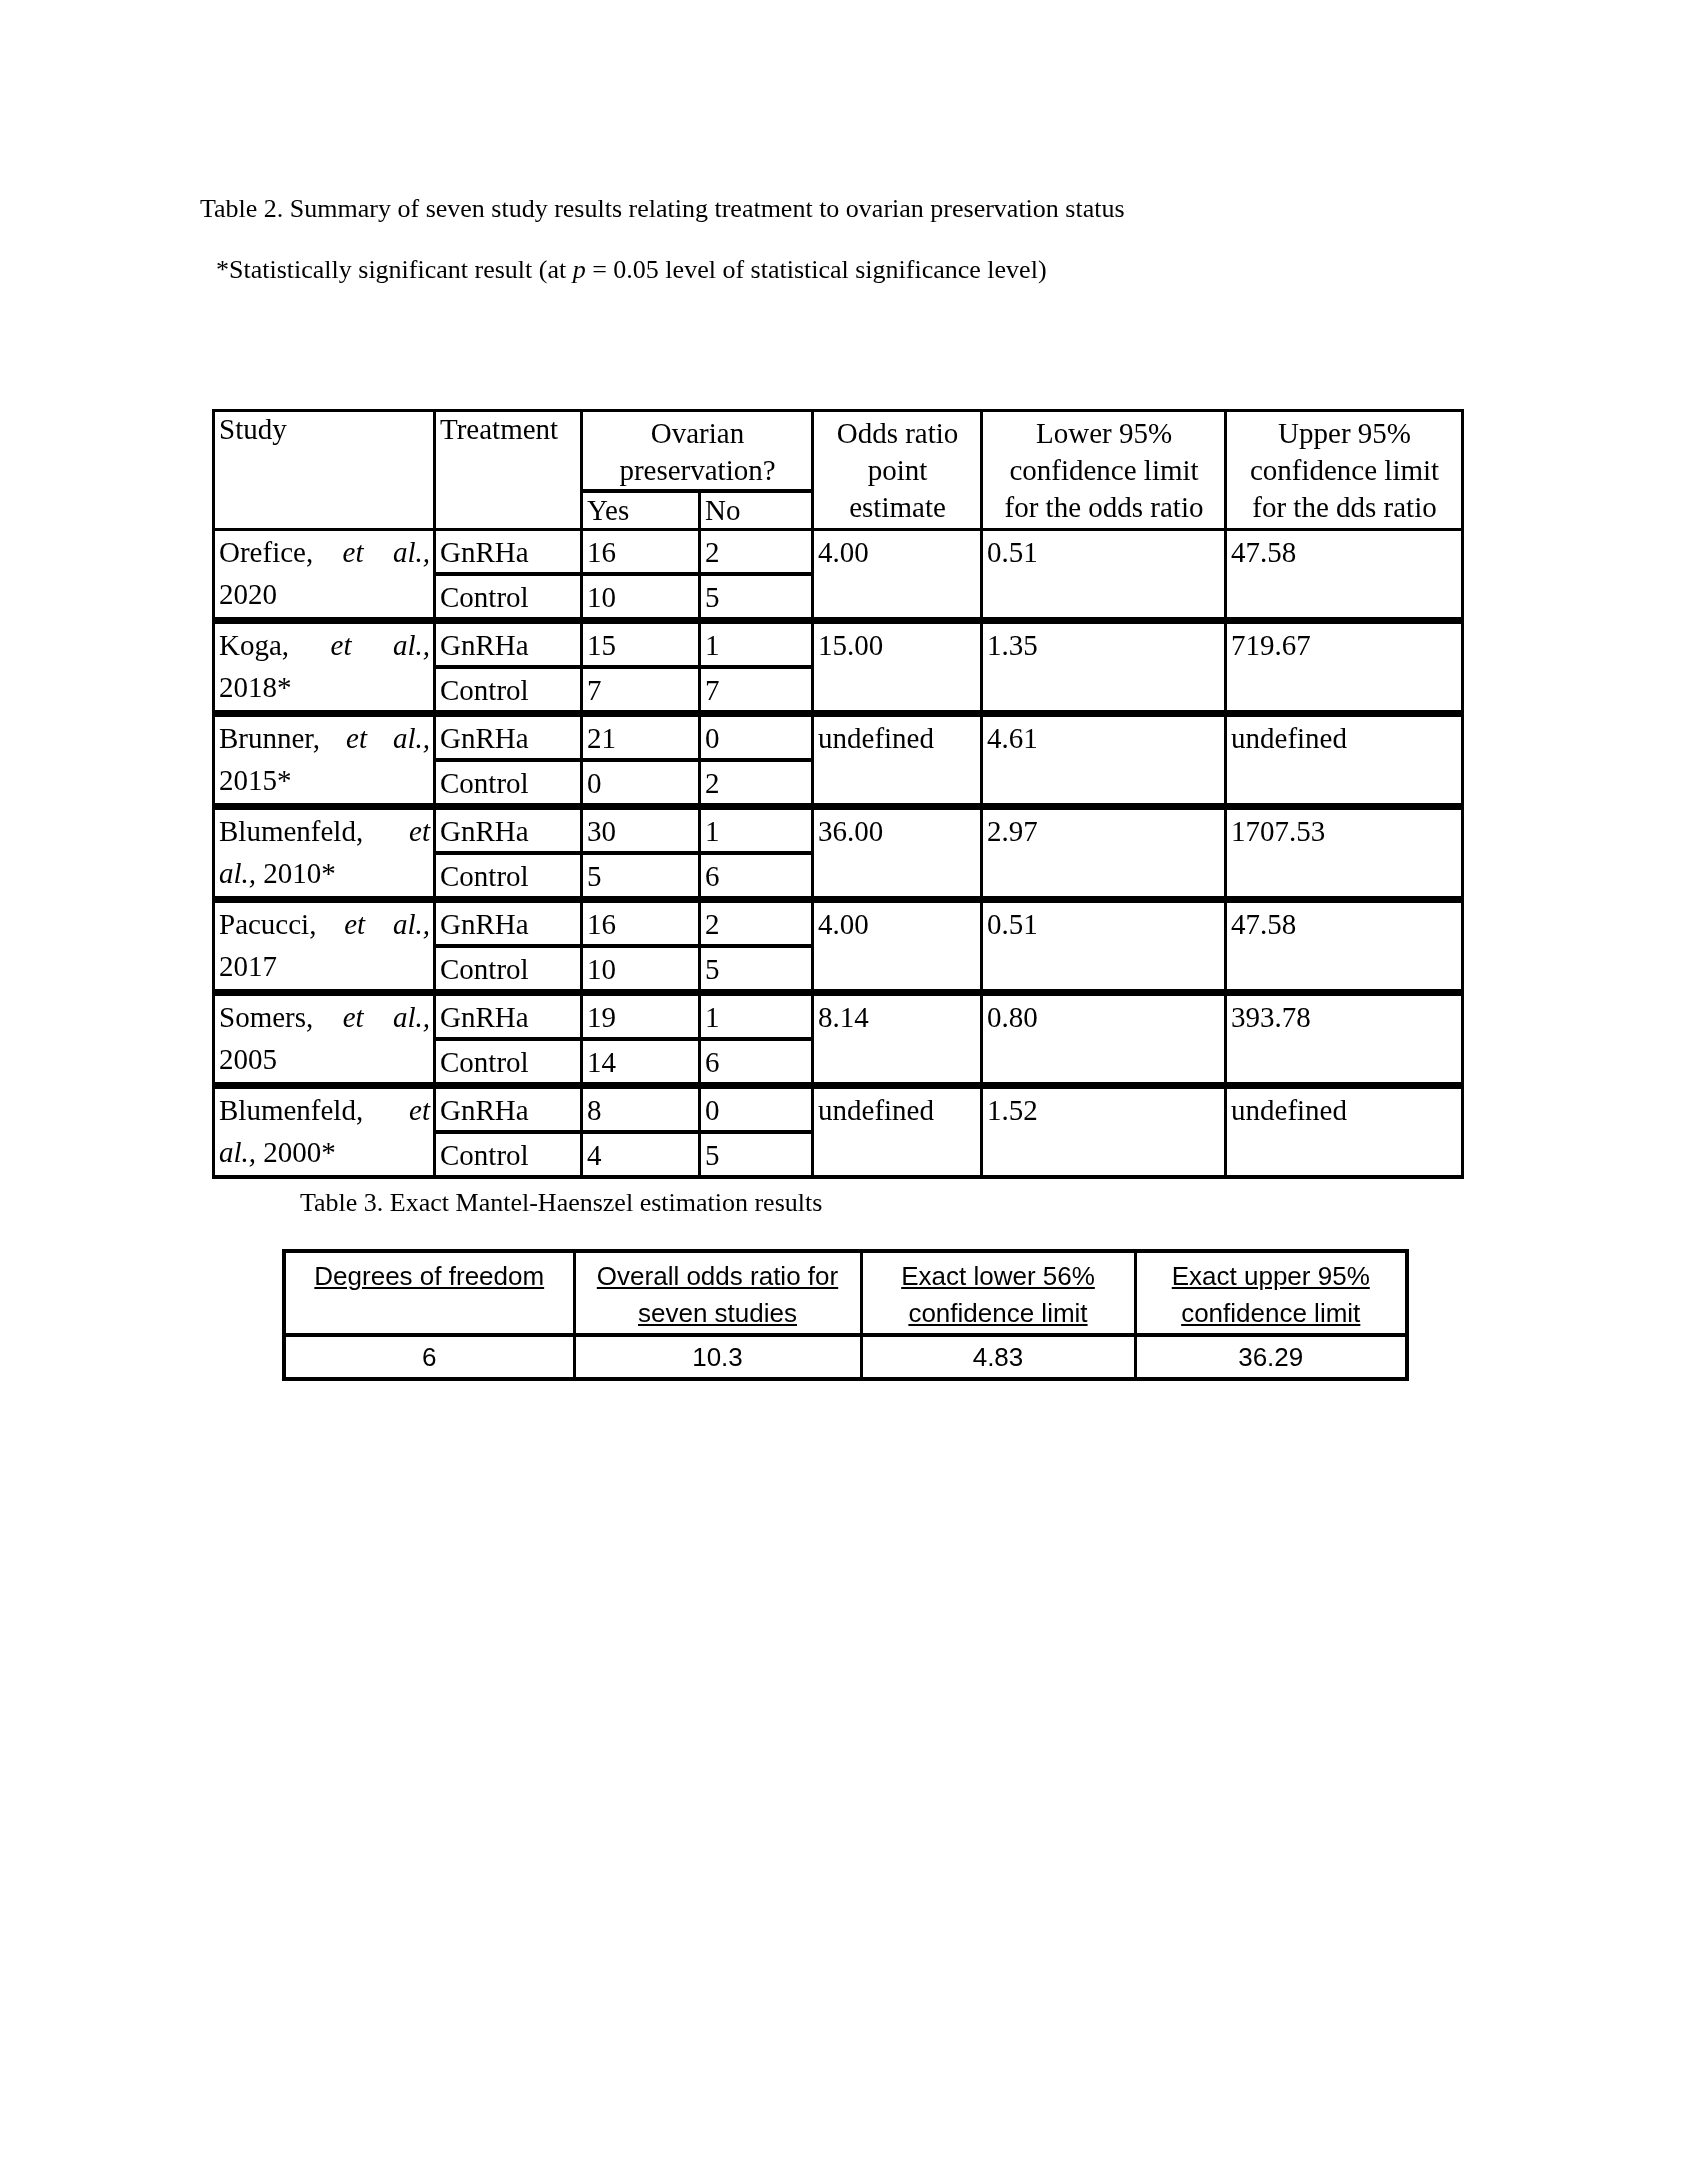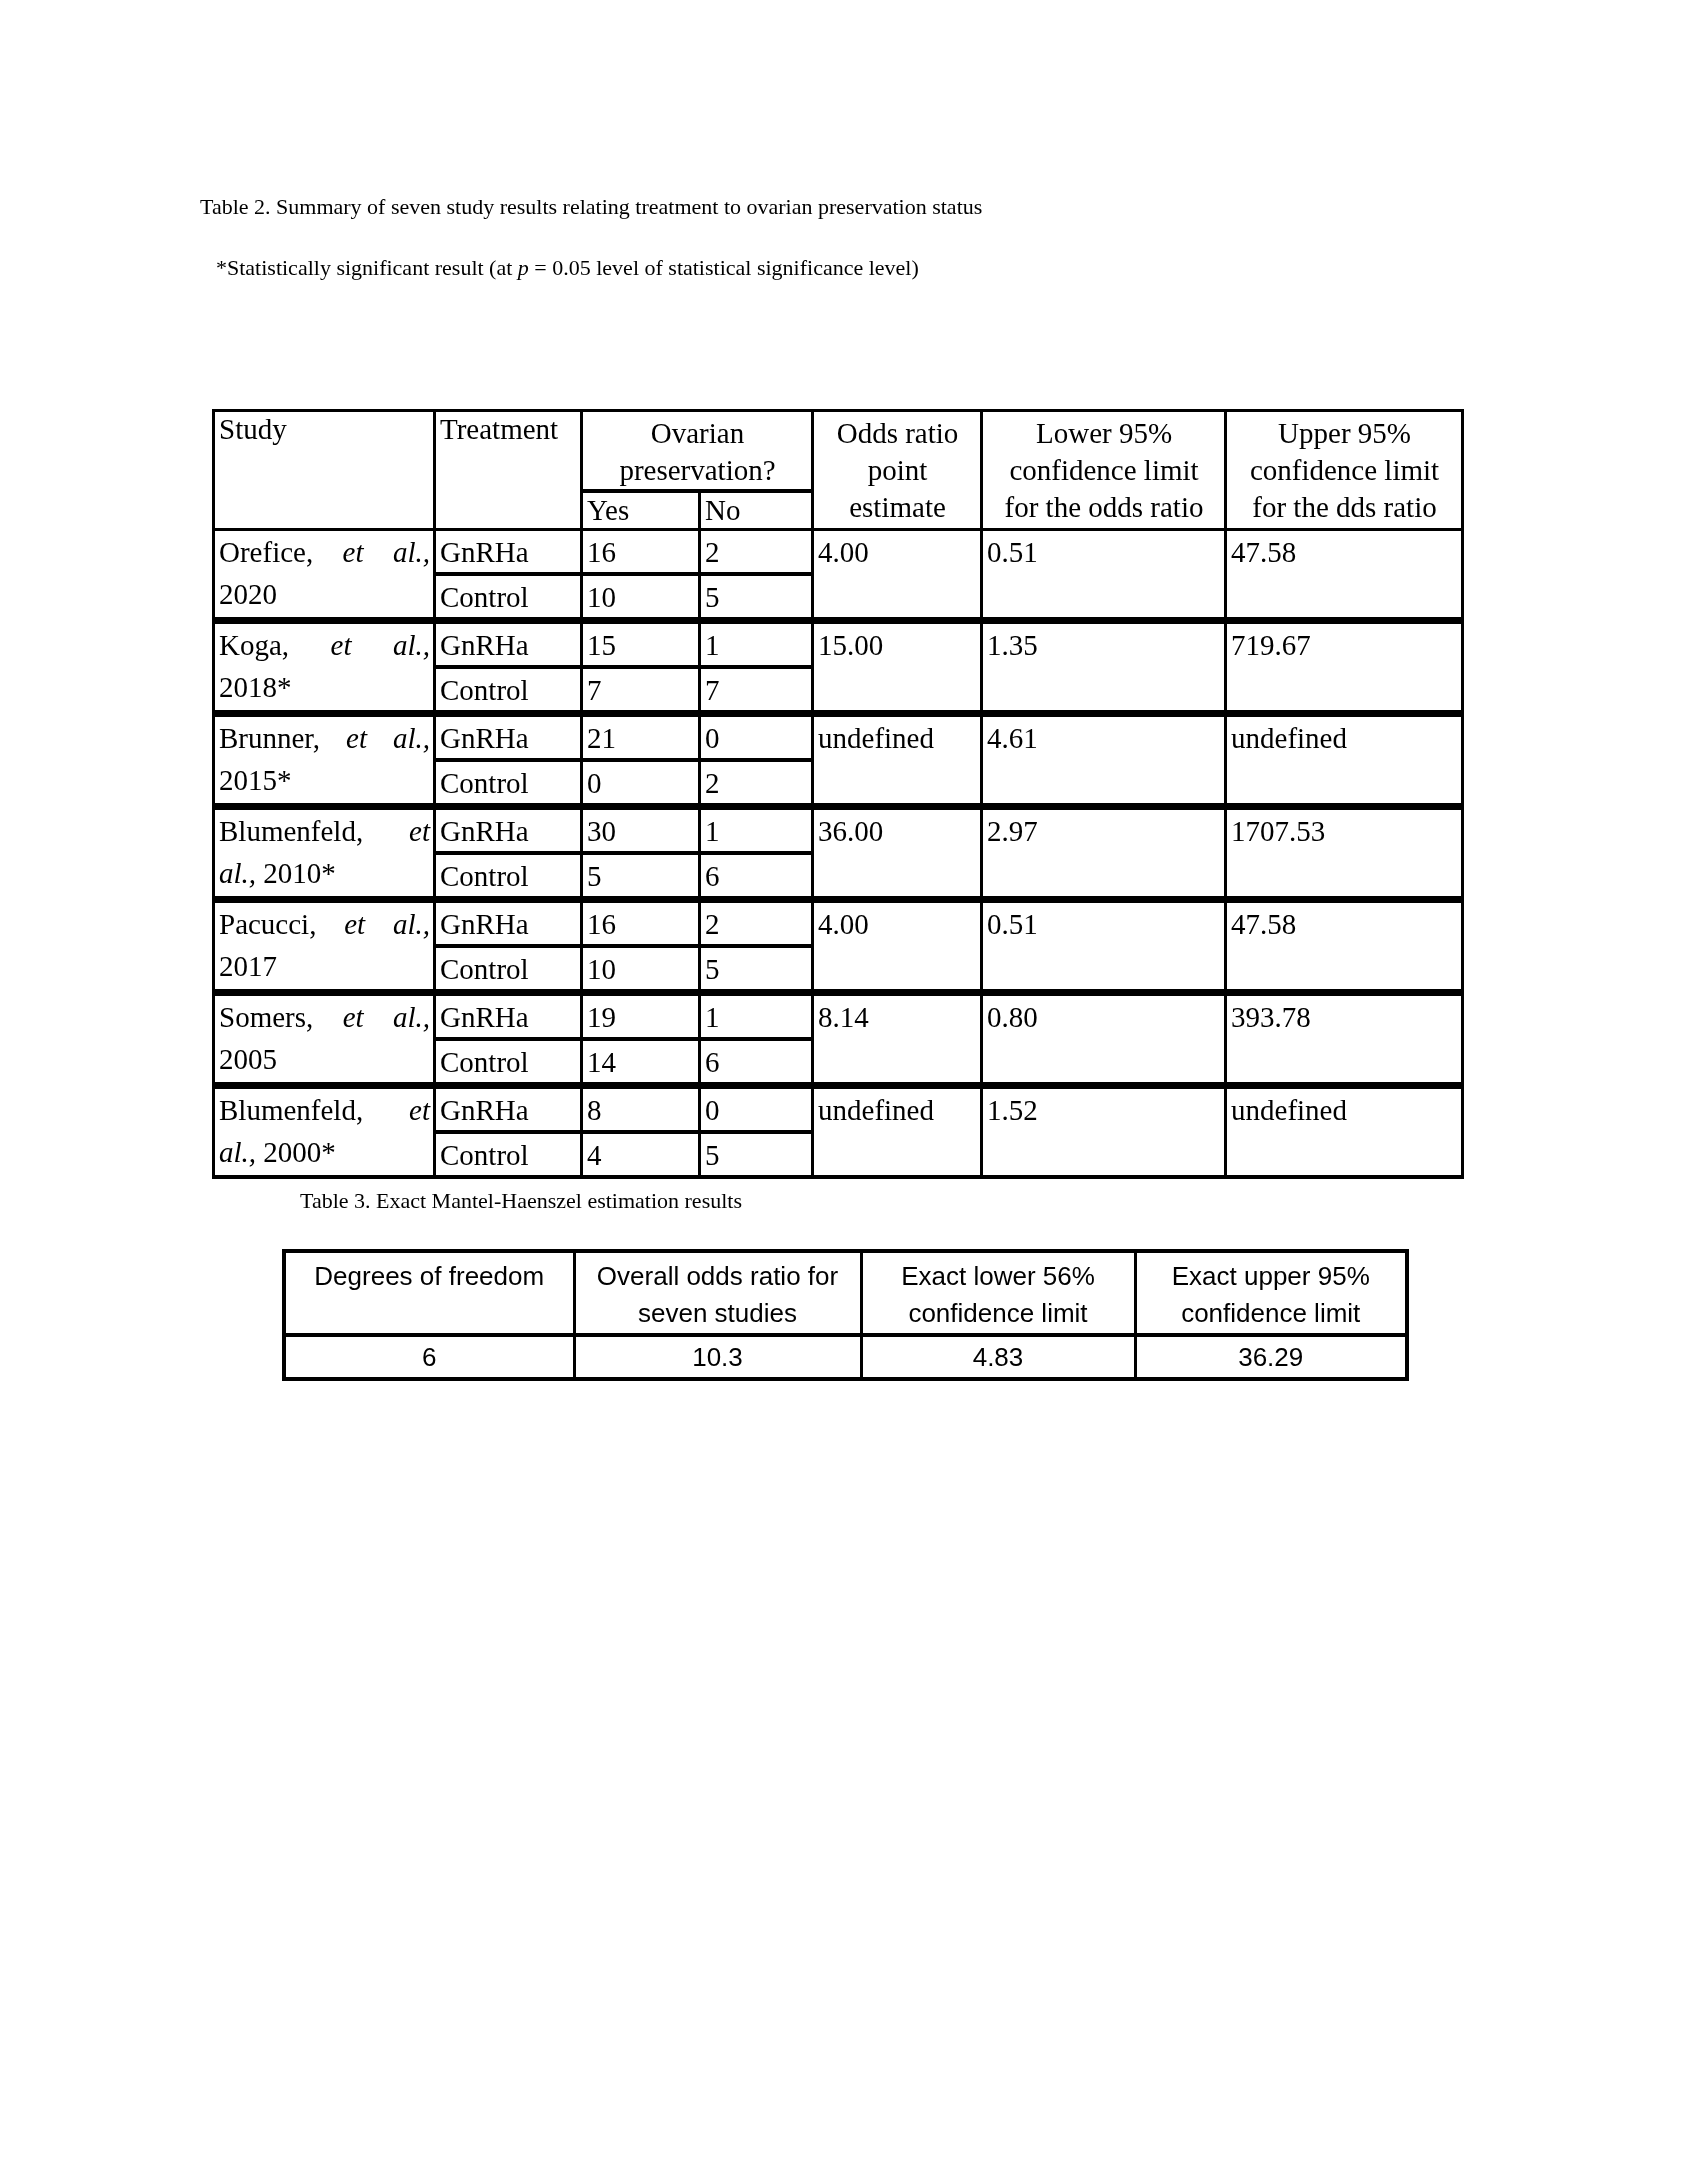--- a/index.html
+++ b/index.html
@@ -1,20 +1,20 @@
 <!DOCTYPE html>
 <html><head>
 <meta charset="utf-8">
 <style>
   html,body{margin:0;padding:0;}
   body{
     width:1683px;height:2178px;background:#ffffff;color:#000;
     position:relative;font-family:"Liberation Serif", serif;
   }
-  .caption{position:absolute;font-size:22px;white-space:nowrap;}
+  .caption{position:absolute;font-size:26px;white-space:nowrap;}
   #cap2{left:200px;top:194px;}
   #foot{left:216px;top:255px;}
   #cap3{left:300px;top:1188px;}
   .it{font-style:italic;}
 
   
   #t2wrap{position:absolute;left:212px;top:409px;}
   table{border-collapse:collapse;table-layout:fixed;}
   #t2{width:1247px;font-size:29px;border:3px solid #000;border-bottom:4px solid #000;}
   #t2 th,#t2 td{
@@ -29,21 +29,21 @@
   .c-study{line-height:42px;padding:0 3px 0 4px !important;}
   .jline{display:flex;justify-content:space-between;}
   .c-treat,.c-num,.c-val{line-height:40px;}
   .subsep{border-bottom:4px solid #000 !important;}
   .blocktop{border-top:7px solid #000 !important;}
 
   
   #t3wrap{position:absolute;left:282px;top:1249px;}
   #t3{width:1124px;font-family:"Liberation Sans", sans-serif;font-size:26px;border:4px solid #000;}
   #t3 th,#t3 td{border:3px solid #000;text-align:center;font-weight:normal;vertical-align:top;}
-  #t3 thead tr{height:77px;}
+  #t3 thead tr{height:77px;text-decoration:underline;}
   #t3 th{line-height:37px;padding-top:5px;border-bottom:4px solid #000;}
   #t3 tbody tr{height:44px;}
   #t3 td{vertical-align:middle;line-height:26px;}
 </style>
 </head>
 <body>
 
 <div id="cap2" class="caption">Table 2. Summary of seven study results relating treatment to ovarian preservation status</div>
 
 <div id="foot" class="caption"><span>*Statistically significant result (at </span><span class="it">p</span><span> = 0.05 level of statistical significance level)</span></div>

